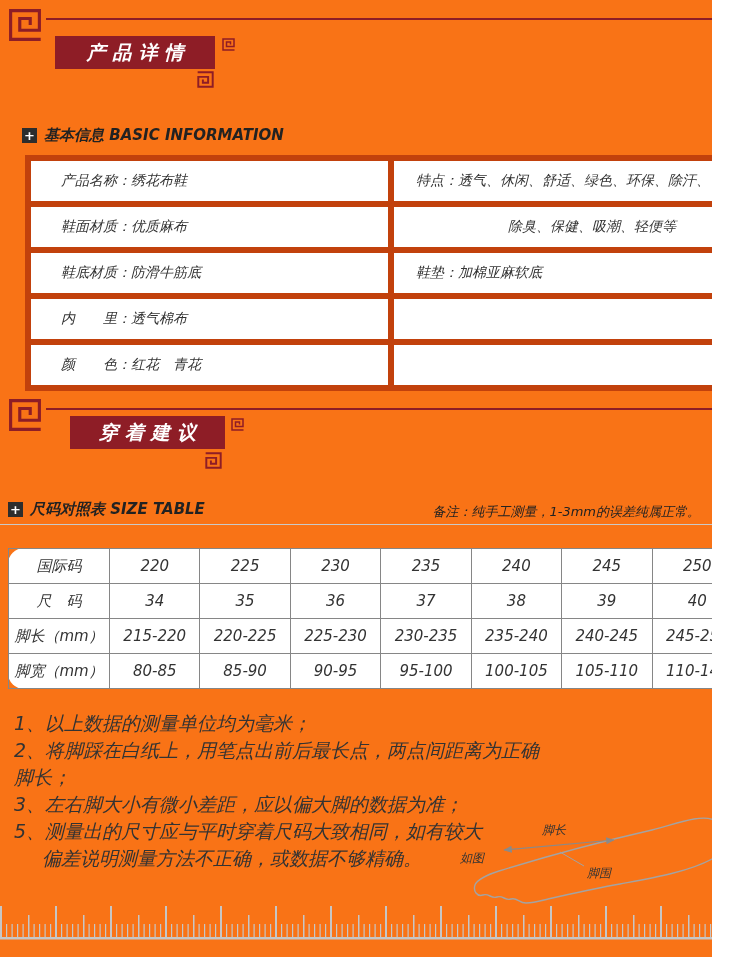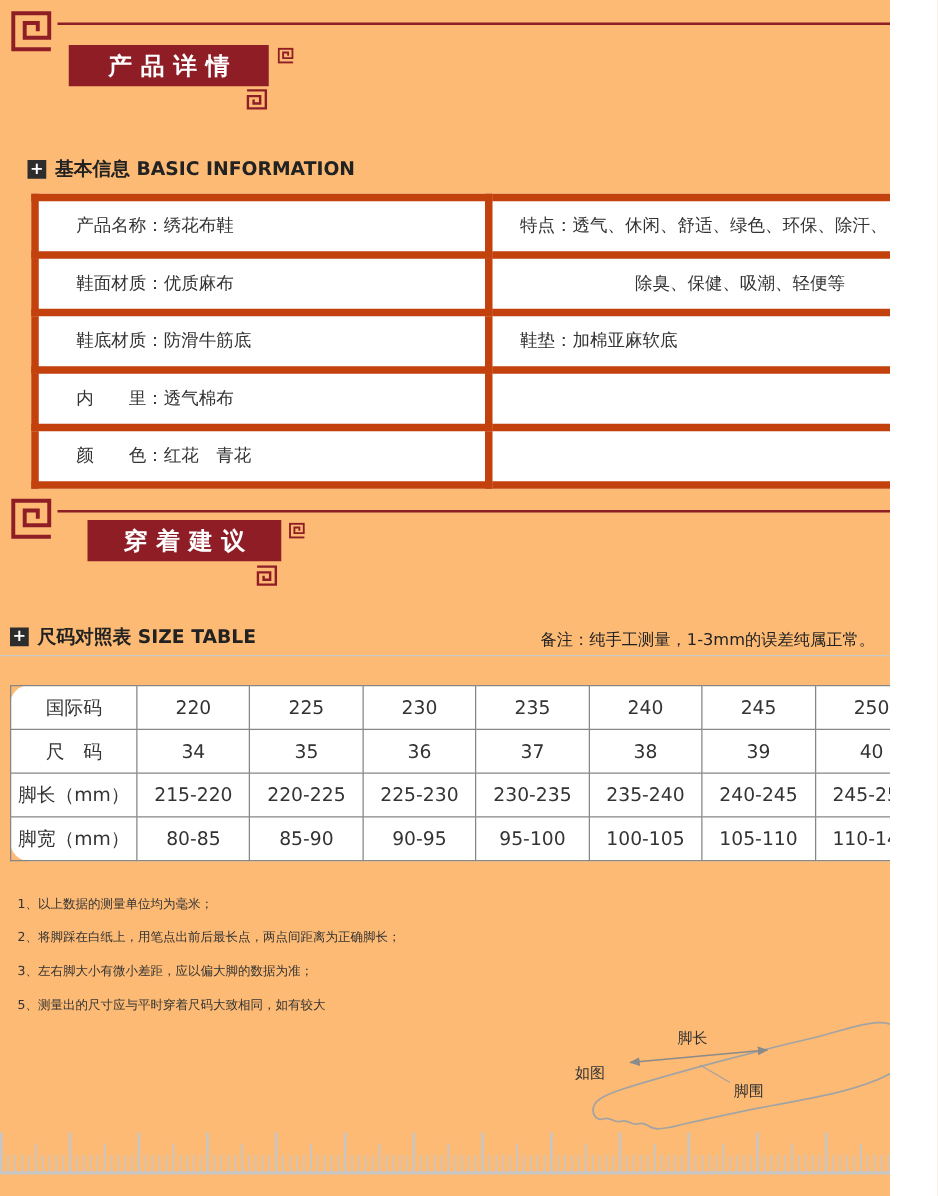--- a/index.html
+++ b/index.html
@@ -1,17 +1,17 @@
 <!DOCTYPE html>
 <html><head>
 <meta charset="utf-8">
 <style>
   html,body{margin:0;padding:0;background:#fff;}
-  .page{position:relative;width:712px;height:957px;background:#fdba74;overflow:hidden;
-        font-family:"DejaVu Sans","Liberation Sans",sans-serif;color:#333;}
+  .page{position:relative;width:712px;height:957px;background:#f97316;overflow:hidden;
+        font-family:"DejaVu Sans","Liberation Sans",sans-serif;color:#333;font-style:italic;}
   .abs{position:absolute;}
 
   
   .fret{position:absolute;}
   .fret svg{display:block;}
   .hline{position:absolute;height:2px;background:#8e1d26;}
 
   
   .banner{position:absolute;background:#8e1d26;color:#fff;display:flex;align-items:center;
           justify-content:center;font-size:19px;font-weight:bold;letter-spacing:7px;}
@@ -34,21 +34,21 @@
   .info-table td.pl{padding-left:22px;}
   .info-table td.ctr{text-align:center;}
 
   
   .size-table{border-collapse:collapse;table-layout:fixed;background:#fff;}
   .size-table td{border:1px solid #868686;height:34px;text-align:center;
                  font-size:15px;color:#333;padding:0;overflow:hidden;white-space:nowrap;}
   .size-table td.rl{width:100px;}
 
   
-  .notes{font-size:10px;line-height:27px;color:#333;}
+  .notes{font-size:19px;line-height:27px;color:#333;}
   .notes .cont{padding-left:28px;}
 
   svg text{font-family:"DejaVu Sans","Liberation Sans",sans-serif;}
 </style>
 </head>
 <body>
 
 <div class="page">
 
   <div class="fret" style="left:8px;top:8px;">
@@ -171,20 +171,21 @@
       <td>110-143</td>
     </tr>
   </tbody>
     </table>
 
   <div class="notes abs" style="left:14px;top:710px;width:540px;">
     <div>1、以上数据的测量单位均为毫米；</div>
     <div>2、将脚踩在白纸上，用笔点出前后最长点，两点间距离为正确脚长；</div>
     <div>3、左右脚大小有微小差距，应以偏大脚的数据为准；</div>
     <div>5、测量出的尺寸应与平时穿着尺码大致相同，如有较大</div>
+    <div class="cont">偏差说明测量方法不正确，或数据不够精确。</div>
   </div>
 
   <svg class="abs" style="left:452px;top:786px;" width="292" height="120" viewBox="0 0 292 120">
     <defs>
       <marker id="ah" markerWidth="8" markerHeight="8" refX="6.5" refY="3" orient="auto-start-reverse">
         <path d="M0,0 L7,3 L0,6 Z" fill="#8a8a8a"></path>
       </marker>
     </defs>
 
     <path d="M262,34 C278,44 276,64 260,73 C236,86 200,92 168,98 C140,103 118,108 96,113

